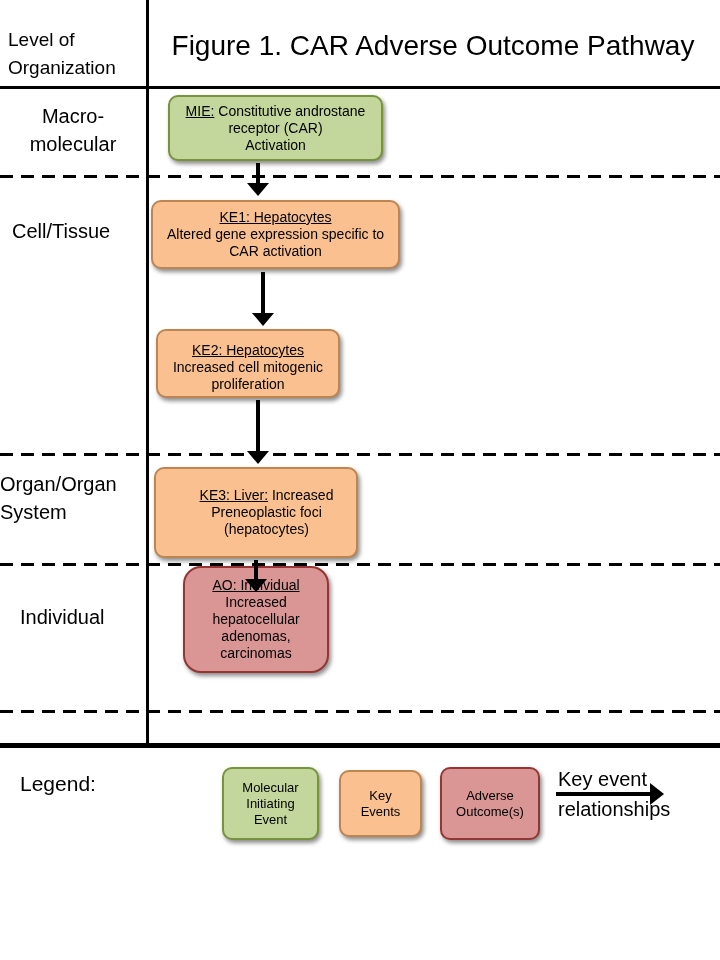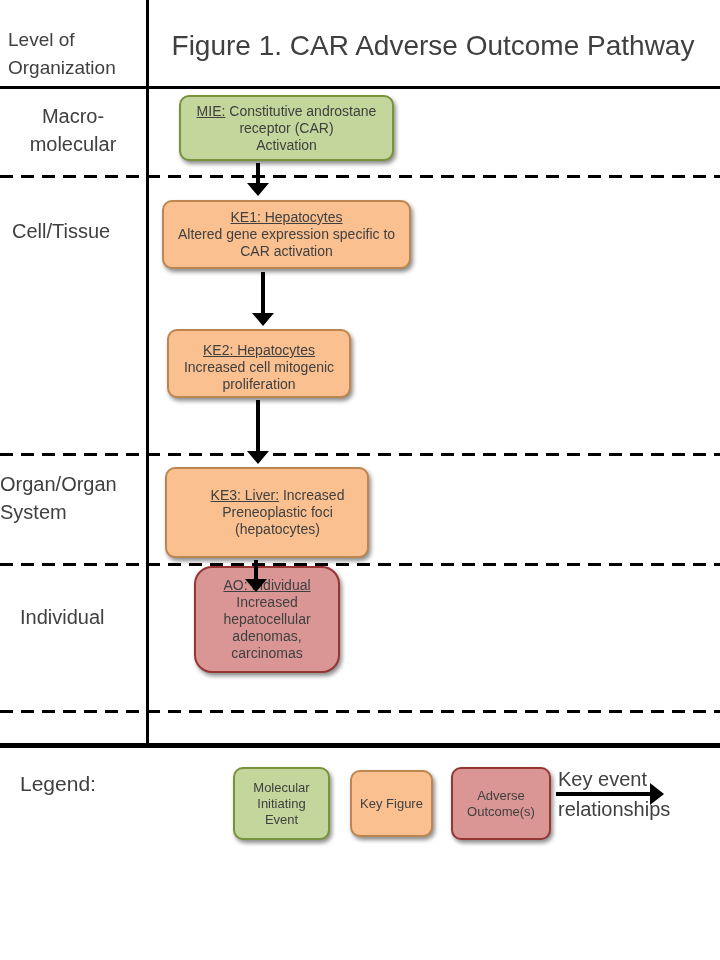--- a/index.html
+++ b/index.html
@@ -1,16 +1,16 @@
 <!DOCTYPE html>
 <html><head>
 <meta charset="utf-8">
 <style>
   html,body{margin:0;padding:0;background:#fff;}
-  .page{position:relative;width:720px;height:960px;background:#ffffff;color:#404040;
+  .page{position:relative;width:720px;height:960px;background:#ffffff;color:#000000;
         font-family:"Liberation Sans",sans-serif;overflow:hidden;}
 
   
   .vline{position:absolute;left:146px;top:0;width:3px;height:745px;background:#000;}
   .hline-top{position:absolute;left:0;top:86px;width:720px;height:3px;background:#000;}
   .hline-bottom{position:absolute;left:0;top:743px;width:720px;height:5px;background:#000;}
   .dash{position:absolute;left:0;width:720px;height:3px;
         background:repeating-linear-gradient(90deg,#000 0 13px,transparent 13px 21px);}
   .dash1{top:175px;} .dash2{top:453px;} .dash3{top:563px;} .dash4{top:710px;}
 
@@ -21,21 +21,21 @@
   
   .row-label{position:absolute;left:0;width:146px;font-size:20px;line-height:28px;box-sizing:border-box;}
   .lbl-macro{top:102px;text-align:center;}
   .lbl-cell{top:217px;padding-left:12px;}
   .lbl-organ{top:470px;}
   .lbl-ind{top:603px;padding-left:20px;}
 
   
   .box{position:absolute;border:2px solid;border-radius:10px;display:flex;flex-direction:column;
        justify-content:center;align-items:center;text-align:center;font-size:14px;line-height:17px;
-       box-shadow:2px 3px 4px rgba(0,0,0,0.45);padding:3px 7px;box-sizing:border-box;margin-left:11px;}
+       box-shadow:2px 3px 4px rgba(0,0,0,0.45);padding:3px 7px;box-sizing:border-box;}
   .bx-heading{text-decoration:underline;}
   .box-mie{left:168px;top:95px;width:215px;height:66px;background:#c3d69b;border-color:#77933c;}
   .box-ke1{left:151px;top:200px;width:249px;height:69px;background:#fac090;border-color:#bd8550;}
   .box-ke2{left:156px;top:329px;width:184px;height:69px;background:#fac090;border-color:#bd8550;justify-content:flex-end;}
   .box-ke3{left:154px;top:467px;width:204px;height:91px;background:#fac090;border-color:#bd8550;padding-left:28px;}
   .box-ao{left:183px;top:566px;width:146px;height:107px;background:#d99694;border-color:#963634;border-radius:18px;}
 
   
   .varrow{position:absolute;width:22px;display:flex;flex-direction:column;align-items:center;}
   .varrow .shaft{width:4px;background:#000;flex:1;}
@@ -144,21 +144,21 @@
     <div class="shaft"></div>
     <div class="head"></div>
   </div>
 
   <div class="legend-title">Legend:</div>
 
   <div class="box legend-box legend-mie">
     <div>Molecular Initiating Event</div>
   </div>
   <div class="box legend-box legend-ke">
-    <div>Key Figure</div>
+    <div>Key Events</div>
   </div>
   <div class="box legend-box legend-ao">
     <div>Adverse Outcome(s)</div>
   </div>
 
   <div class="harrow">
     <div class="shaft"></div>
     <div class="head"></div>
   </div>
   <div class="key-event-rel">

